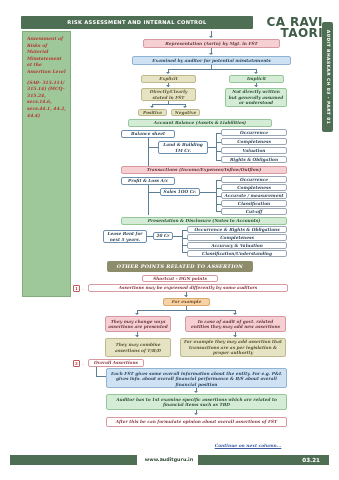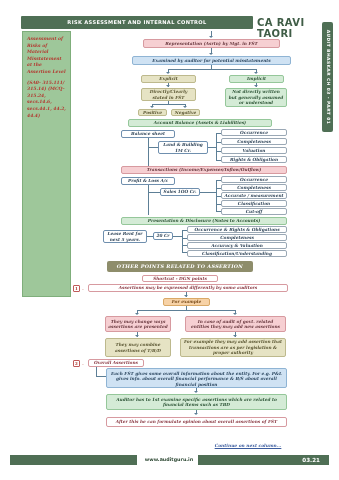--- a/index.html
+++ b/index.html
@@ -7,22 +7,22 @@
        font-family:"DejaVu Sans",sans-serif;
        -webkit-font-smoothing:none;}
   .page{position:relative;width:339px;height:480px;background:#ffffff;}
 
   
   .hdr-bar{position:absolute;left:21px;top:16px;width:232px;height:13px;
            background:#4f6f55;border-radius:1px;}
   .hdr-bar span{display:block;text-align:center;color:#ffffff;
       font-size:5.1px;font-weight:bold;letter-spacing:.35px;line-height:13px;}
   .brand{position:absolute;left:257px;top:17px;width:66px;height:11px;
-         color:#3f5d46;font-size:10px;font-weight:bold;letter-spacing:.4px;
-         line-height:11px;text-align:left;}
+         color:#3f5d46;font-size:12px;font-weight:bold;letter-spacing:.4px;
+         line-height:11px;text-align:right;}
 
   
   .vtab{position:absolute;left:322px;top:22px;width:11px;height:110px;
         background:#4f6f55;border-radius:2px;}
   .vtab span{position:absolute;left:50%;top:50%;
         transform:translate(-50%,-50%) rotate(90deg);
         white-space:nowrap;color:#fff;font-size:4.4px;font-weight:bold;
         letter-spacing:.45px;}
 
   

